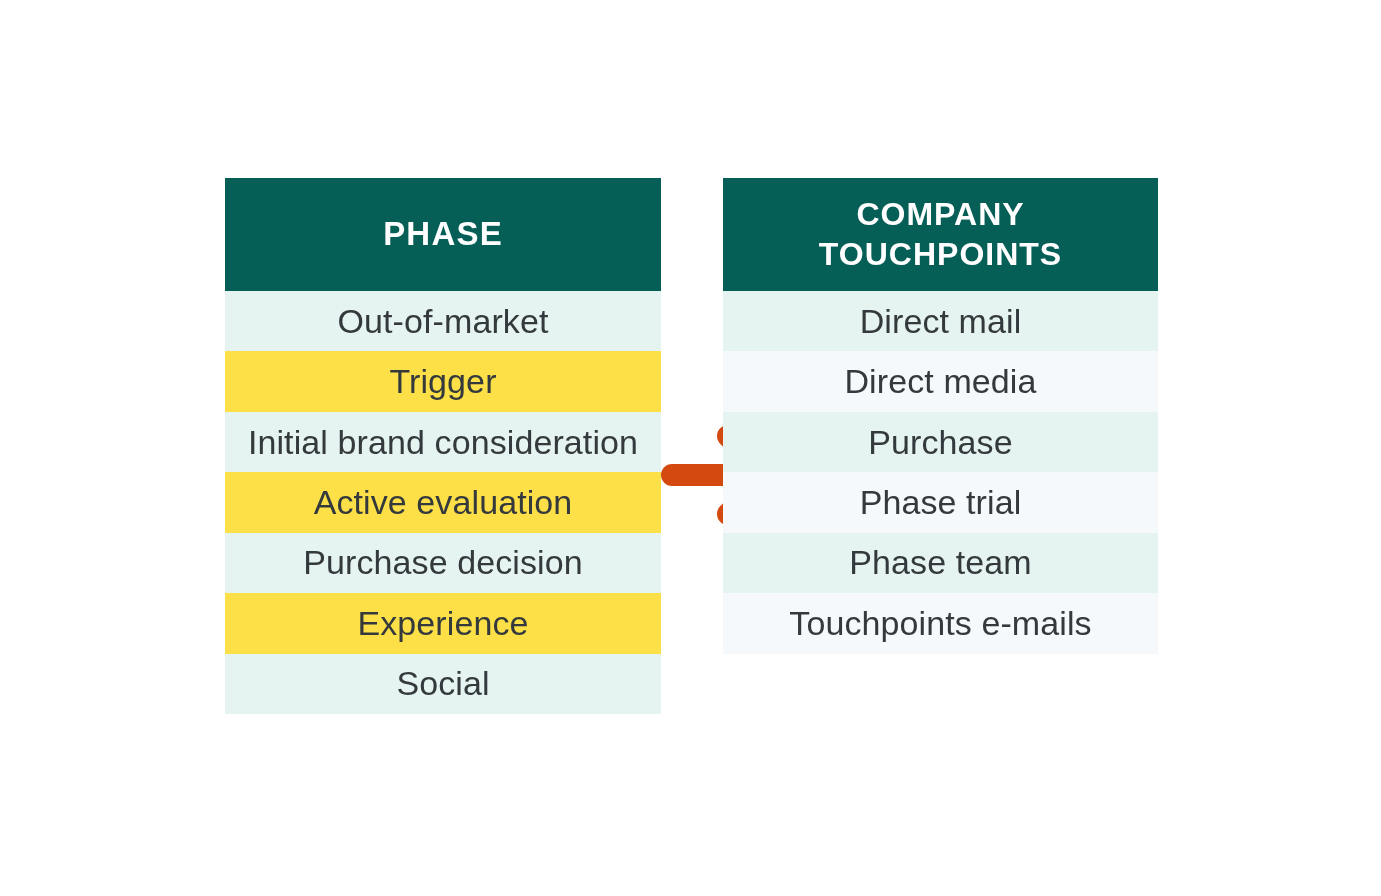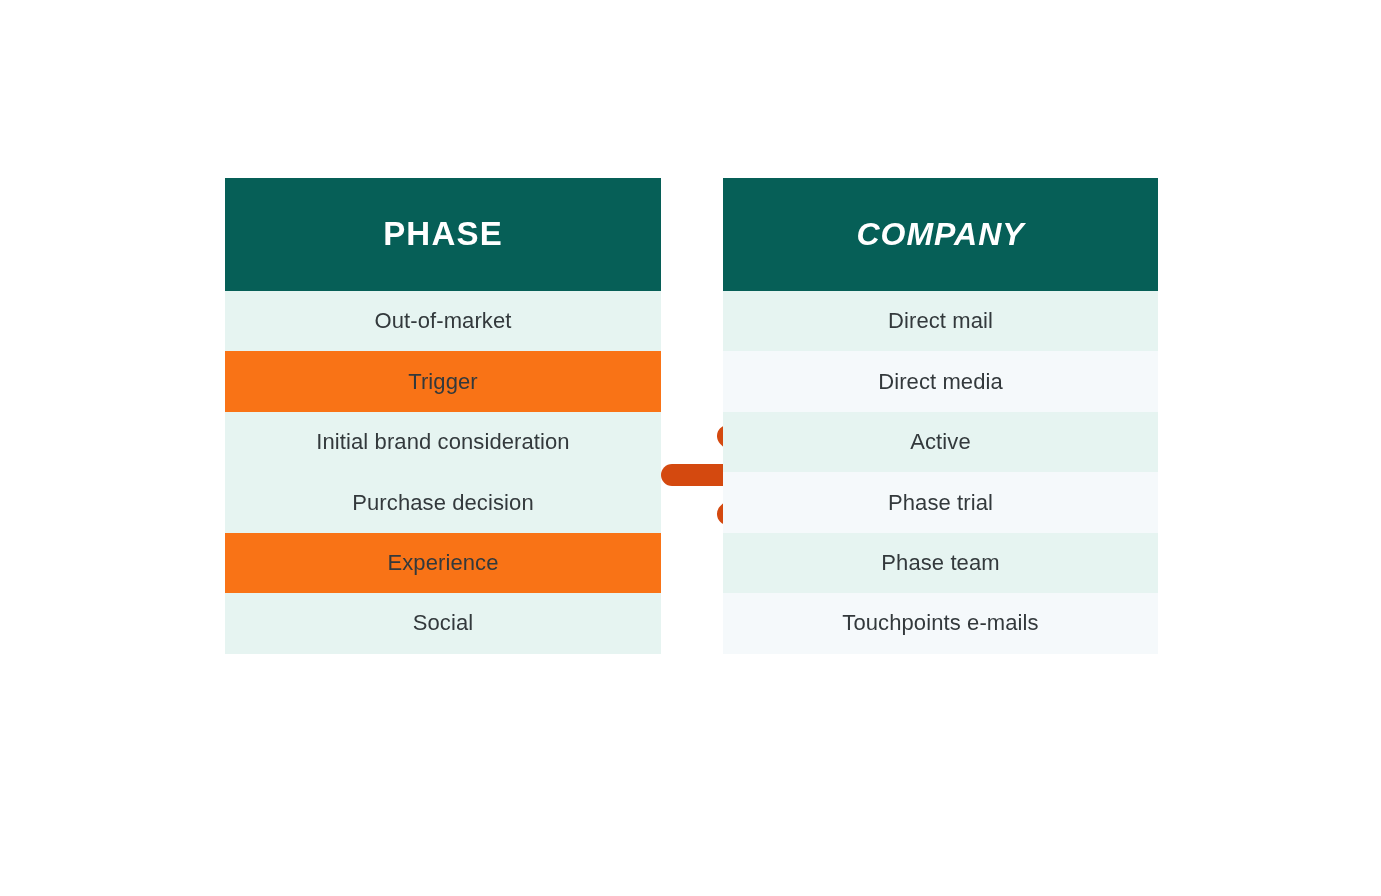--- a/index.html
+++ b/index.html
@@ -44,45 +44,44 @@
     font-size: 33px;
     letter-spacing: 1.2px;
     line-height: 1.22;
     text-transform: uppercase;
     padding: 0 10px;
     box-sizing: border-box;
   }
   #table-touchpoints .table-header {
     font-size: 32px;
     letter-spacing: 1.0px;
-    font-style: italic;
   }
   .table-header span { display: block; }
 
   .table-rows {
     display: block;
   }
 
   .table-row {
     height: 60.45px;
     display: flex;
     align-items: center;
     justify-content: center;
-    font-size: 22px;
+    font-size: 34px;
     font-weight: 400;
     color: #33393c;
     letter-spacing: 0.1px;
     box-sizing: border-box;
     padding: 0 8px;
     white-space: nowrap;
   }
 
   
   #table-phase .table-row.odd  { background: #e6f4f1; }
-  #table-phase .table-row.even { background: #f97316; }
+  #table-phase .table-row.even { background: #fde047; }
 
   
   #table-touchpoints .table-row.odd  { background: #e6f4f1; }
   #table-touchpoints .table-row.even { background: #f5f9fb; }
 
   
   #flow-arrow {
     position: absolute;
     left: 660px;
     top: 424px;
@@ -97,44 +96,46 @@
 <div id="canvas">
 
   <div class="table-block" id="table-phase">
     <div class="table-header">
       <span>Phase</span>
     </div>
     <div class="table-rows">
       <div class="table-row odd">Out-of-market</div>
       <div class="table-row even">Trigger</div>
       <div class="table-row odd">Initial brand consideration</div>
+      <div class="table-row even">Active evaluation</div>
       <div class="table-row odd">Purchase decision</div>
       <div class="table-row even">Experience</div>
       <div class="table-row odd">Social</div>
     </div>
   </div>
 
   <div id="flow-arrow">
     <svg viewBox="0 0 126 102" xmlns="http://www.w3.org/2000/svg" aria-hidden="true">
 
       <line x1="12" y1="51" x2="92" y2="51" stroke="#d4490f" stroke-width="22" stroke-linecap="round"></line>
 
       <polyline points="68,12 108,51 68,90" fill="none" stroke="#d4490f" stroke-width="22" stroke-linecap="round" stroke-linejoin="miter"></polyline>
     </svg>
   </div>
 
   <div class="table-block" id="table-touchpoints">
     <div class="table-header">
       <div>
         <span>Company</span>
+        <span>Touchpoints</span>
       </div>
     </div>
     <div class="table-rows">
       <div class="table-row odd">Direct mail</div>
       <div class="table-row even">Direct media</div>
-      <div class="table-row odd">Active</div>
+      <div class="table-row odd">Purchase</div>
       <div class="table-row even">Phase trial</div>
       <div class="table-row odd">Phase team</div>
       <div class="table-row even">Touchpoints e-mails</div>
     </div>
   </div>
 
 </div>
 
 </body></html>

